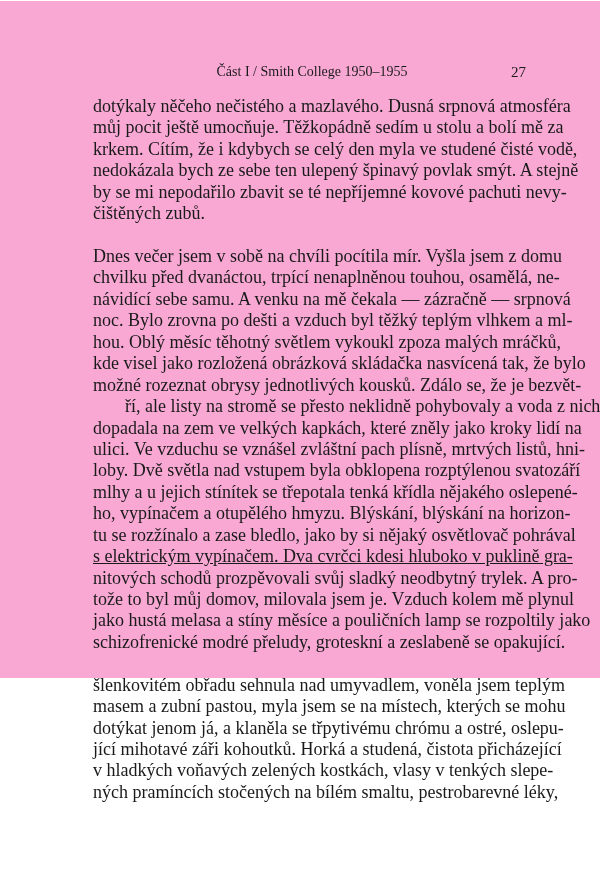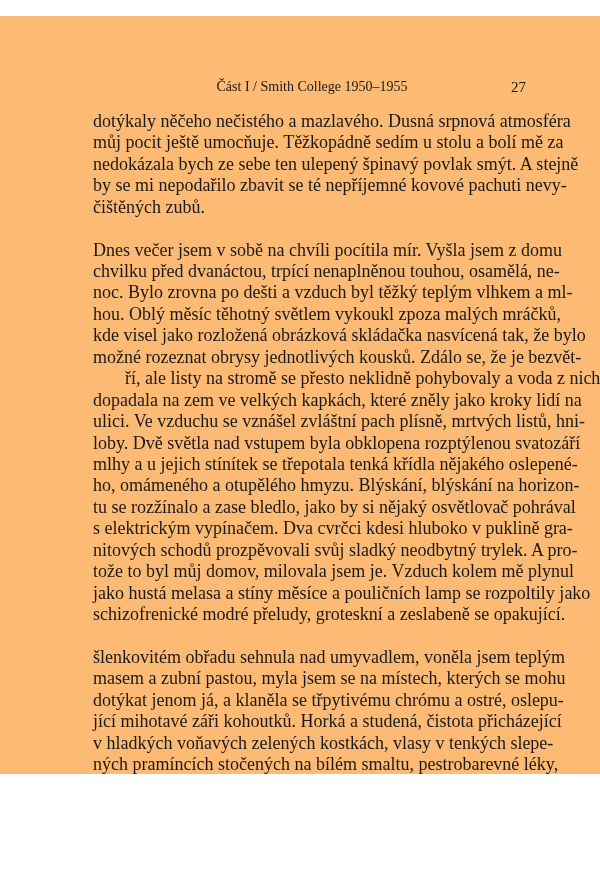--- a/index.html
+++ b/index.html
@@ -10,23 +10,23 @@
     body {
       width: 600px;
       height: 869px;
       position: relative;
       overflow: hidden;
       font-family: "Liberation Serif", "DejaVu Serif", serif;
       color: #1a1a1a;
     }
     .page {
       position: absolute;
-      left: 0; top: 16px;
-      width: 600px; height: 758px;
-      background: #fdba74;
+      left: 0; top: 1px;
+      width: 600px; height: 677px;
+      background: #f9a8d4;
     }
     .running-head {
       position: absolute;
       top: 61px;
       left: 92px;
       width: 434px;
       height: 20px;
       font-size: 14px;
       line-height: 20px;
     }
@@ -79,40 +79,42 @@
   <div class="running-head">
     <span class="running-title">Část I / Smith College 1950–1955</span>
     <span class="page-number">27</span>
   </div>
 
   <div class="body-text">
 
     <p class="paragraph">
       <span class="line" style="white-space: nowrap;">dotýkaly něčeho nečistého a mazlavého. Dusná srpnová atmosféra</span>
       <span class="line" style="white-space: nowrap;">můj pocit ještě umocňuje. Těžkopádně sedím u stolu a bolí mě za</span>
+      <span class="line" style="white-space: nowrap;">krkem. Cítím, že i kdybych se celý den myla ve studené čisté vodě,</span>
       <span class="line" style="white-space: nowrap;">nedokázala bych ze sebe ten ulepený špinavý povlak smýt. A stejně</span>
       <span class="line" style="white-space: nowrap;">by se mi nepodařilo zbavit se té nepříjemné kovové pachuti nevy-</span>
       <span class="line last" style="white-space: nowrap;">čištěných zubů.</span>
     </p>
 
     <p class="paragraph">
       <span class="line" style="white-space: nowrap;">Dnes večer jsem v sobě na chvíli pocítila mír. Vyšla jsem z domu</span>
       <span class="line" style="white-space: nowrap;">chvilku před dvanáctou, trpící nenaplněnou touhou, osamělá, ne-</span>
+      <span class="line" style="white-space: nowrap;">návidící sebe samu. A venku na mě čekala — zázračně — srpnová</span>
       <span class="line" style="white-space: nowrap;">noc. Bylo zrovna po dešti a vzduch byl těžký teplým vlhkem a ml-</span>
       <span class="line" style="white-space: nowrap;">hou. Oblý měsíc těhotný světlem vykoukl zpoza malých mráčků,</span>
       <span class="line" style="white-space: nowrap;">kde visel jako rozložená obrázková skládačka nasvícená tak, že bylo</span>
       <span class="line" style="white-space: nowrap;">možné rozeznat obrysy jednotlivých kousků. Zdálo se, že je bezvět-</span>
       <span class="line" style="white-space: nowrap; margin-left: 32px;">ří, ale listy na stromě se přesto neklidně pohybovaly a voda z nich</span>
       <span class="line" style="white-space: nowrap;">dopadala na zem ve velkých kapkách, které zněly jako kroky lidí na</span>
       <span class="line" style="white-space: nowrap;">ulici. Ve vzduchu se vznášel zvláštní pach plísně, mrtvých listů, hni-</span>
       <span class="line" style="white-space: nowrap;">loby. Dvě světla nad vstupem byla obklopena rozptýlenou svatozáří</span>
       <span class="line" style="white-space: nowrap;">mlhy a u jejich stínítek se třepotala tenká křídla nějakého oslepené-</span>
-      <span class="line" style="white-space: nowrap;">ho, omámeného a otupělého hmyzu. Blýskání, blýskání na horizon-</span>
+      <span class="line" style="white-space: nowrap;">ho, vypínačem a otupělého hmyzu. Blýskání, blýskání na horizon-</span>
       <span class="line" style="white-space: nowrap;">tu se rozžínalo a zase bledlo, jako by si nějaký osvětlovač pohrával</span>
-      <span class="line" style="white-space: nowrap;">s elektrickým vypínačem. Dva cvrčci kdesi hluboko v puklině gra-</span>
+      <span class="line" style="white-space: nowrap; text-decoration: underline;">s elektrickým vypínačem. Dva cvrčci kdesi hluboko v puklině gra-</span>
       <span class="line" style="white-space: nowrap;">nitových schodů prozpěvovali svůj sladký neodbytný trylek. A pro-</span>
       <span class="line" style="white-space: nowrap;">tože to byl můj domov, milovala jsem je. Vzduch kolem mě plynul</span>
       <span class="line" style="white-space: nowrap;">jako hustá melasa a stíny měsíce a pouličních lamp se rozpoltily jako</span>
       <span class="line last full" style="white-space: nowrap;">schizofrenické modré přeludy, groteskní a zeslabeně se opakující.</span>
     </p>
 
     <p class="paragraph">
       <span class="line" style="white-space: nowrap;">šlenkovitém obřadu sehnula nad umyvadlem, voněla jsem teplým</span>
       <span class="line" style="white-space: nowrap;">masem a zubní pastou, myla jsem se na místech, kterých se mohu</span>
       <span class="line" style="white-space: nowrap;">dotýkat jenom já, a klaněla se třpytivému chrómu a ostré, oslepu-</span>

